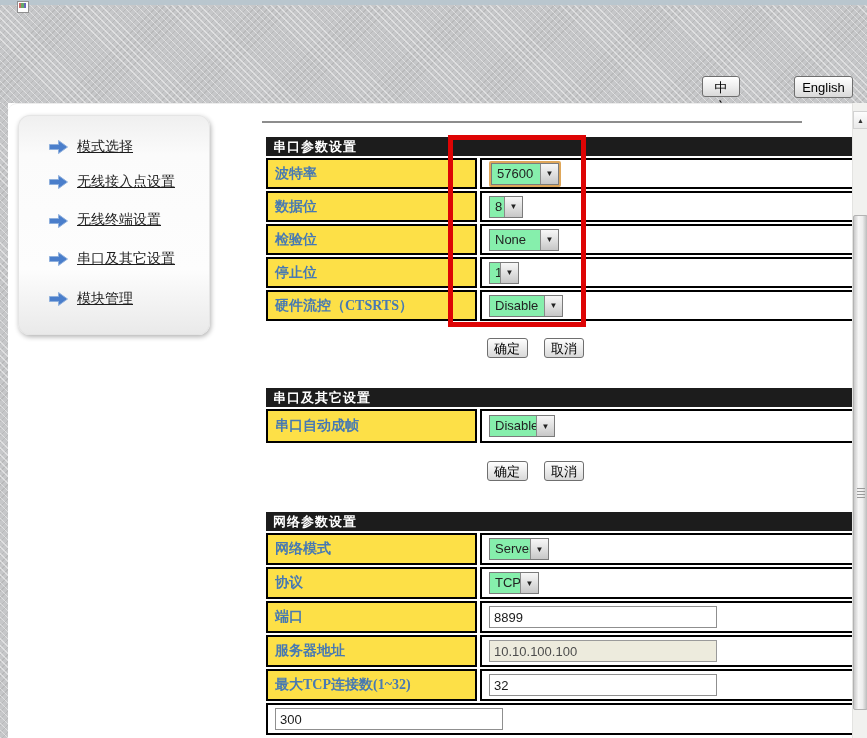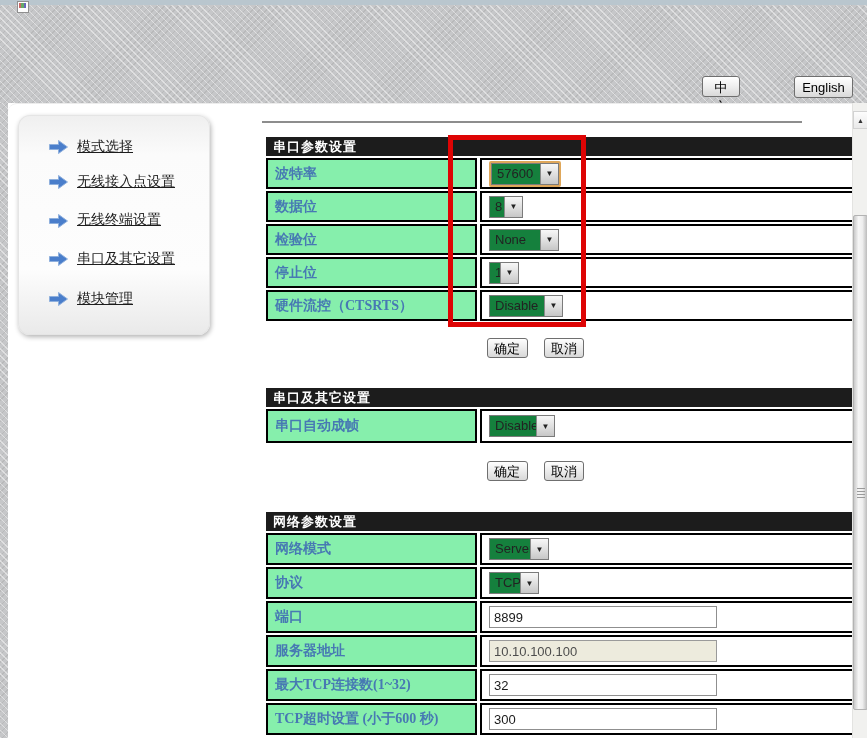--- a/index.html
+++ b/index.html
@@ -39,29 +39,29 @@
   .arrow-ico{width:21px;height:16px;display:inline-block;}
 
   
   .divider{position:absolute;left:262px;top:121px;width:540px;height:2px;background:#8d8d8d;}
 
   .cfg-table{position:absolute;left:266px;width:635px;}
   .tbl-header{height:19px;background:#1c1c1c;color:#fff;font-weight:bold;font-size:13px;
               line-height:19px;padding-left:7px;box-sizing:border-box;letter-spacing:1px;}
   .tbl-row{display:flex;gap:3px;margin-top:2px;}
   .rh31 .tbl-row{height:31px;} .rh32 .tbl-row{height:32px;} .rh34 .tbl-row{height:34px;}
-  .cell-label{width:211px;background:#86efac;border:2px solid #000;box-sizing:border-box;
+  .cell-label{width:211px;background:#fde047;border:2px solid #000;box-sizing:border-box;
               display:flex;align-items:center;padding-left:7px;
               font-family:"Liberation Serif",serif;font-weight:bold;font-size:14px;color:#4779b3;}
   .cell-value{flex:1;background:#fff;border:2px solid #000;box-sizing:border-box;
               display:flex;align-items:center;padding-left:7px;}
 
   
   .sel{display:inline-flex;align-items:stretch;height:22px;box-sizing:border-box;
-       border:1px solid #7b7b7b;background:#15803d;cursor:default;}
+       border:1px solid #7b7b7b;background:#86efac;cursor:default;}
   .sel-text{flex:1;font-size:13px;line-height:20px;color:#222;padding-left:5px;overflow:hidden;
             white-space:nowrap;}
   .sel-btn{width:17px;background:linear-gradient(#f7f7f7,#dedede 55%,#c7c7c7);
            border-left:1px solid #8a8a8a;display:flex;align-items:center;justify-content:center;
            font-size:8px;color:#222;}
   .focus-ring{display:inline-block;border:2px solid #dfa75a;border-radius:2px;line-height:0;}
   .w68{width:68px;} .w34{width:34px;} .w70{width:70px;justify-content:flex-end;} .w30{width:30px;} .w74{width:74px;}
   .w66{width:66px;} .w60{width:60px;} .w50{width:50px;}
 
   
@@ -248,21 +248,20 @@
         <input class="txt dis" readonly="" value="10.10.100.100" style="">
       </div>
     </div>
     <div class="tbl-row">
       <div class="cell-label">最大TCP连接数(1~32)</div>
       <div class="cell-value">
         <input class="txt" value="32" style="">
       </div>
     </div>
     <div class="tbl-row">
-      <div class="cell-label">TCP超时设置 (小于600 秒)</div>
       <div class="cell-value">
         <input class="txt" value="300" style="">
       </div>
     </div>
   </div>
 
   <div class="scroll-col">
     <div class="scroll-up">▲</div>
     <div class="scroll-thumb">
       <div class="grip"></div>

